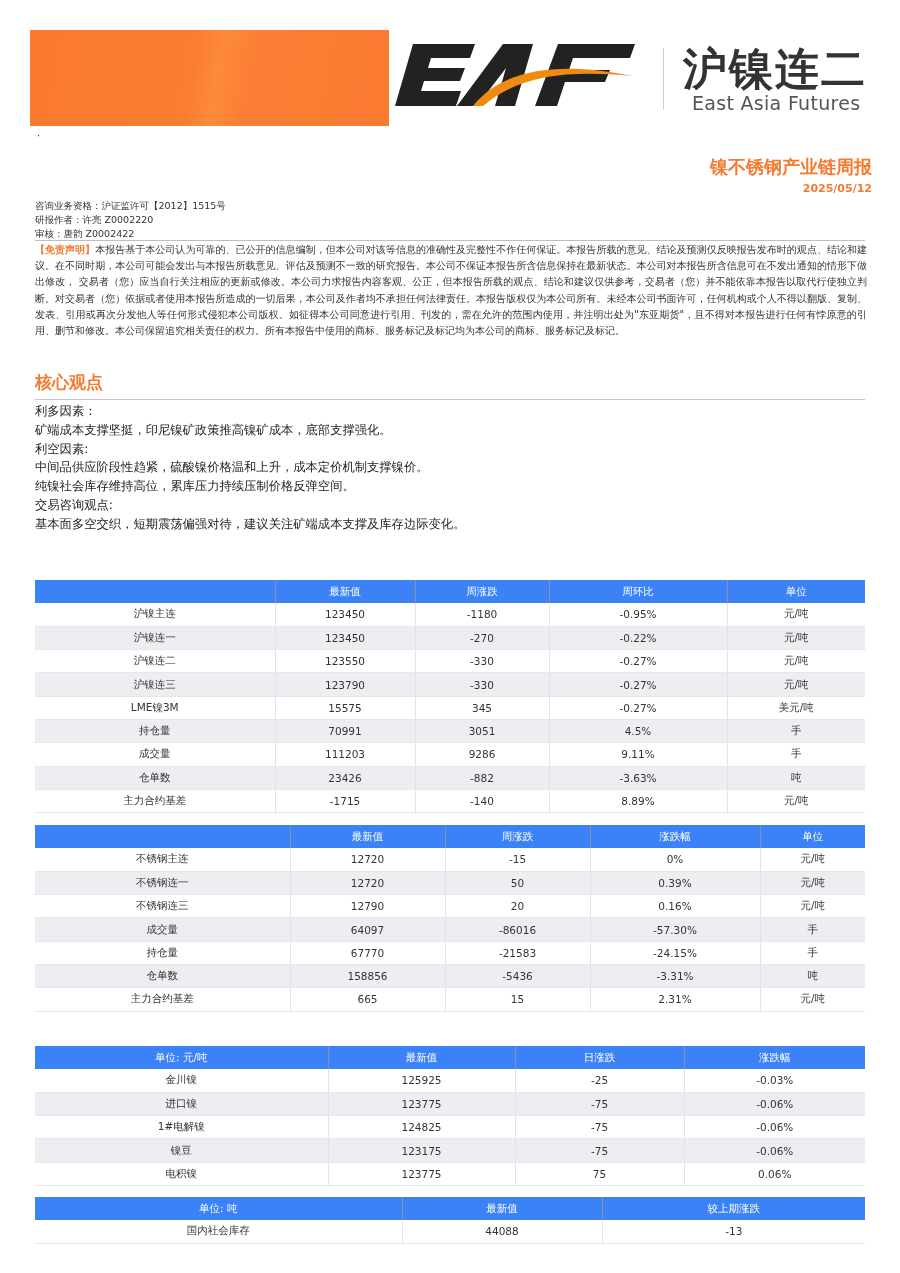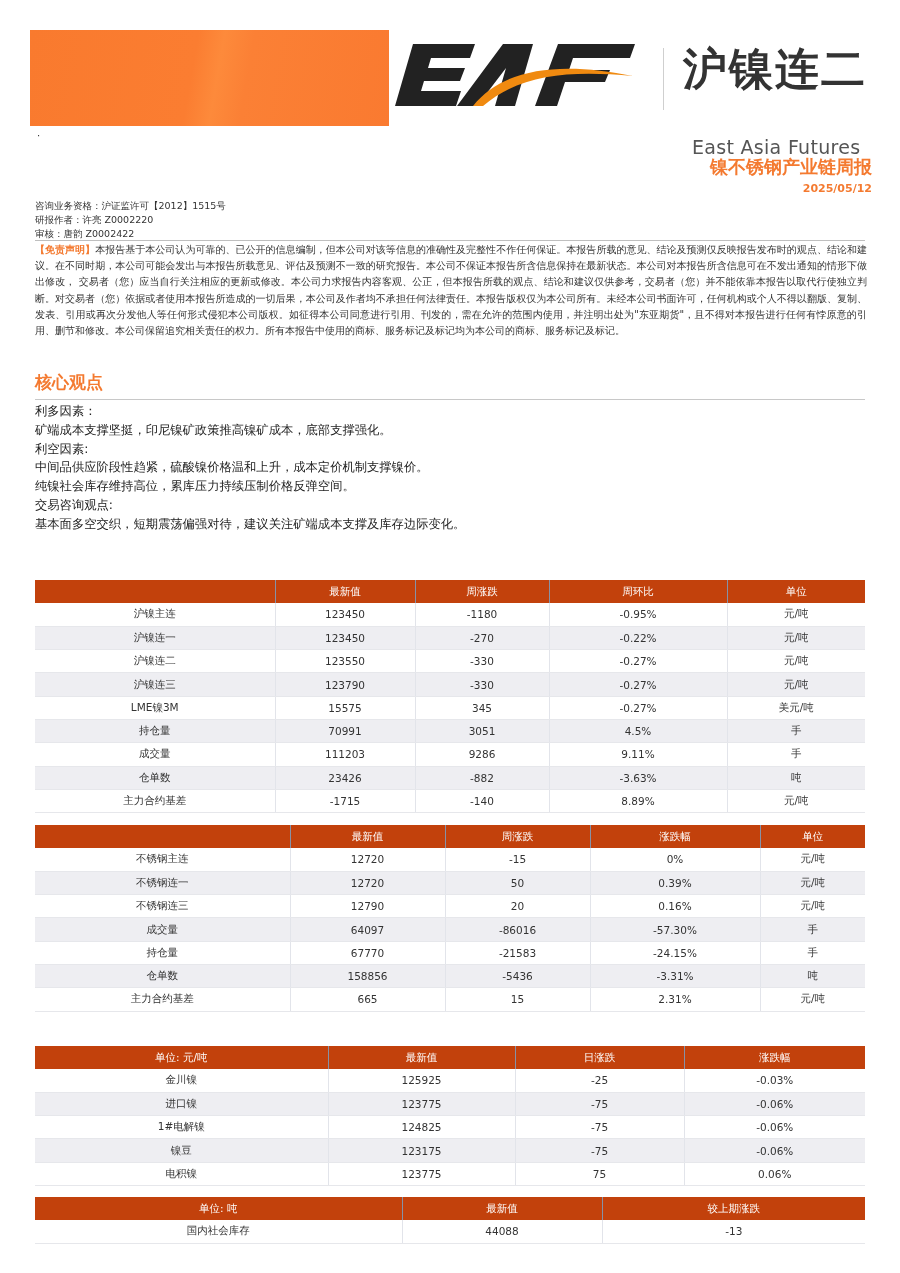--- a/index.html
+++ b/index.html
@@ -4,39 +4,39 @@
 <style>
   * { box-sizing: border-box; margin: 0; padding: 0; }
   html, body { width: 900px; height: 1273px; background: #ffffff; overflow: hidden; }
   body { position: relative; font-family: "DejaVu Sans", "Liberation Sans", sans-serif; color: #222; }
 
   .header-band { position: absolute; left: 30px; top: 30px; width: 359px; height: 96px;
     background: linear-gradient(100deg, #f97a2e 0%, #fb7d31 45%, #fd8a3b 52%, #fb8035 60%, #fa7a30 100%); }
   .logo-mark { position: absolute; left: 395px; top: 44px; width: 245px; height: 70px; }
   .logo-divider { position: absolute; left: 663px; top: 48px; width: 1px; height: 62px; background: #cfcfcf; }
   .logo-cn { position: absolute; left: 683px; top: 44px; font-size: 44px; font-weight: bold; color: #333; letter-spacing: 2px; line-height: 50px; }
-  .logo-en { position: absolute; left: 692px; top: 92px; font-size: 19px; color: #555; line-height: 22px; letter-spacing: 0.3px; margin-top: 44px; }
+  .logo-en { position: absolute; left: 692px; top: 92px; font-size: 19px; color: #555; line-height: 22px; letter-spacing: 0.3px; }
   .dot { position: absolute; left: 37px; top: 130px; font-size: 10px; color: #333; }
 
   .report-title { position: absolute; right: 28px; top: 153px; font-size: 18px; font-weight: bold; color: #f47a30; line-height: 28px; }
   .report-date { position: absolute; right: 28px; top: 182px; font-size: 11px; font-weight: bold; color: #f47a30; line-height: 14px; }
 
   .meta { position: absolute; left: 35px; top: 199px; font-size: 9.5px; line-height: 14px; color: #333; }
   .meta div { white-space: nowrap; }
   .meta-rule { position: absolute; left: 35px; top: 240px; width: 830px; height: 1px; background: #bfbfbf; }
   .disclaimer { position: absolute; left: 35px; top: 242px; width: 832px; font-size: 10px; line-height: 16.2px; color: #333; text-align: justify; }
   .disclaimer .tag { color: #f47a30; font-weight: bold; }
 
   .section-title { position: absolute; left: 35px; top: 370px; font-size: 17px; font-weight: bold; color: #f47a30; line-height: 24px; }
   .section-rule { position: absolute; left: 35px; top: 399px; width: 830px; height: 1px; background: #c8c8c8; }
   .core { position: absolute; left: 35px; top: 402px; font-size: 12.3px; line-height: 18.8px; color: #222; }
   .core div { white-space: nowrap; }
 
   table.dt { position: absolute; left: 35px; width: 830px; border-collapse: collapse; table-layout: fixed; font-size: 10.5px; color: #333; }
-  table.dt th { background: #c2410c; color: #ffffff; font-weight: normal; height: 23px; border-left: 1px solid #8791a6; text-align: center; }
+  table.dt th { background: #3b82f6; color: #ffffff; font-weight: normal; height: 23px; border-left: 1px solid #8791a6; text-align: center; }
   table.dt th:first-child { border-left: none; }
   table.dt td { height: 23.3px; text-align: center; border-left: 1px solid #e2e4ea; border-bottom: 1px solid #e6e7eb; }
   table.dt td:first-child { border-left: none; }
   table.dt tr:nth-child(even) td { background: #eeeef2; }
   table.dt tr:nth-child(odd) td { background: #ffffff; }
 </style>
 </head>
 <body>
 
 <div class="header-band"></div>

